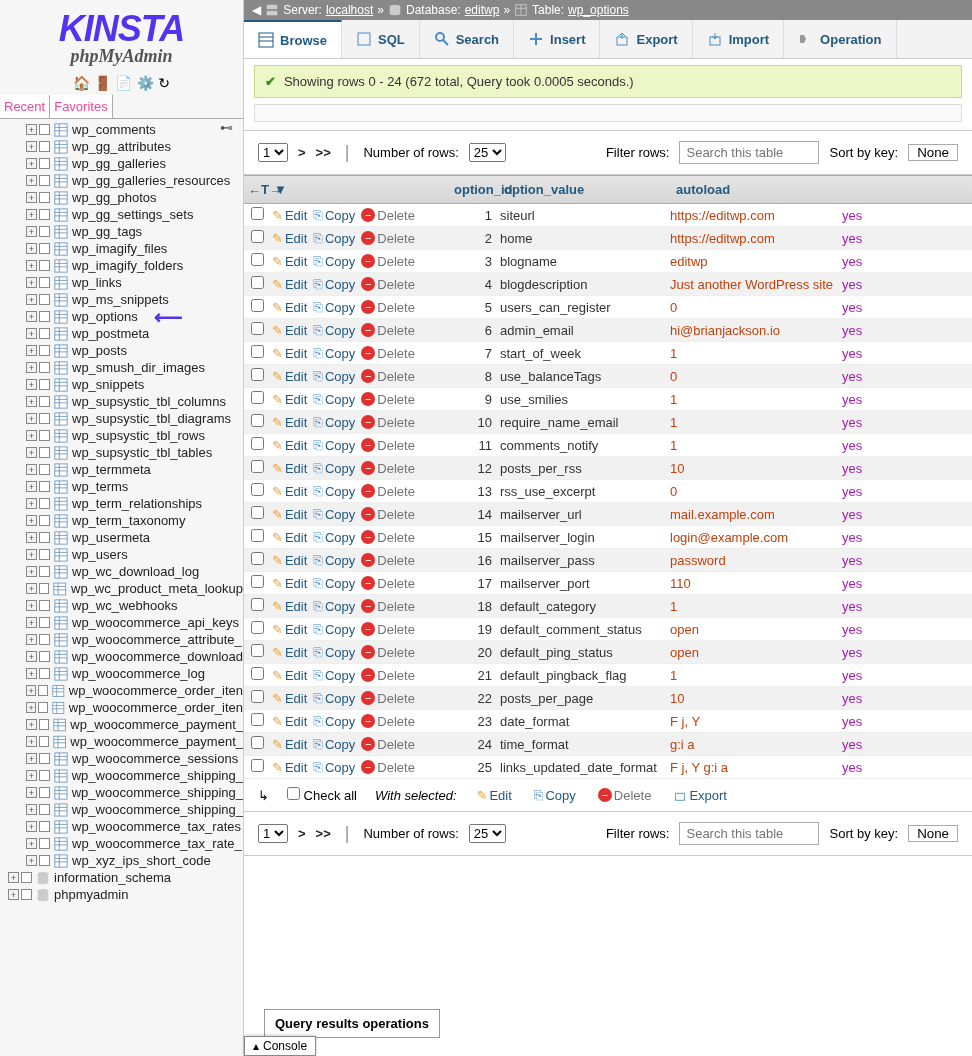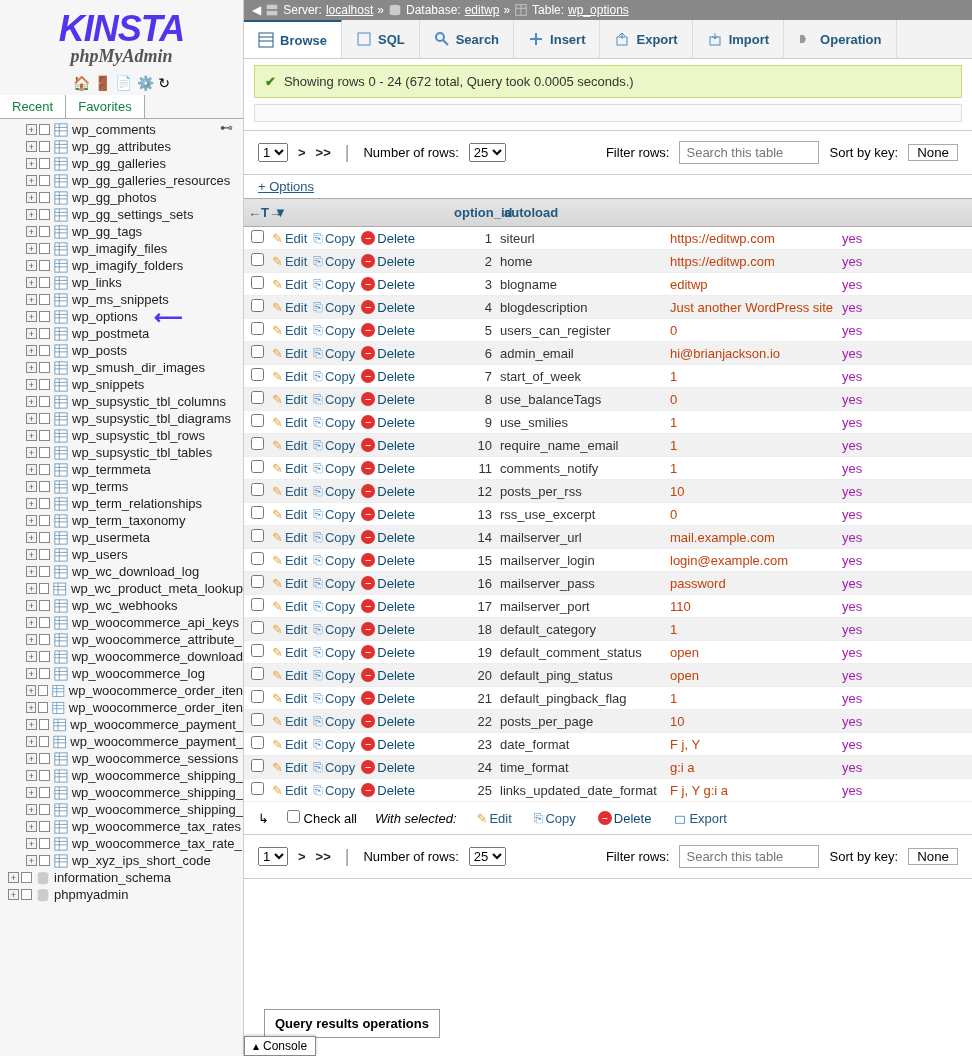--- a/index.html
+++ b/index.html
@@ -4,21 +4,21 @@
 <style>
 * { box-sizing: border-box; margin: 0; padding: 0; }
 body { font-family: sans-serif; font-size: 13px; color: #000; background: #fff; overflow: hidden; }
 .wrapper { display: flex; width: 972px; height: 1056px; }
 .sidebar { width: 244px; border-right: 1px solid #ccc; overflow: hidden; background: #f6f6f6; position: relative; }
 .logo-area { text-align: center; padding: 8px 0 4px; }
 .logo { font-family: sans-serif; font-weight: 900; font-size: 36px; color: #5333ed; font-style: italic; letter-spacing: -1px; }
 .sublogo { font-family: serif; font-style: italic; font-weight: bold; font-size: 18px; color: #555; margin-top: -4px; }
 .topicons { text-align: center; padding: 4px 0; font-size: 14px; }
 .topnav { display: flex; border-bottom: 1px solid #aaa; }
-.topnav-tab { padding: 4px 12px; border-right: 1px solid #aaa; background: #fff; color: #15803d; cursor: pointer; }
+.topnav-tab { padding: 4px 4px; border-right: 1px solid #aaa; background: #fff; color: #ec4899; cursor: pointer; }
 .sidebar-quicklink { position: absolute; right: 10px; top: 120px; font-size: 13px; color: #555; }
 .tree { padding: 2px 0 2px 4px; font-size: 13px; overflow-y: auto; height: 900px; }
 .tree-item { display: flex; align-items: center; padding: 1px 0; white-space: nowrap; cursor: pointer; }
 .tree-item.indent1 { padding-left: 22px; }
 .tree-item.indent0 { padding-left: 4px; }
 .tree-box { width: 11px; height: 11px; border: 1px solid #888; display: inline-flex; align-items: center; justify-content: center; font-size: 9px; color: #555; margin-right: 2px; background: #f2f2f2; }
 .tree-box2 { width: 11px; height: 11px; border: 1px solid #888; display: inline-flex; align-items: center; justify-content: center; font-size: 9px; color: #555; margin-right: 4px; background: #fff; }
 .tree-icon { width: 14px; height: 14px; display: inline-block; margin-right: 4px; }
 .tree-label { color: #222; }
 .arrow-pointer { position: absolute; left: 150px; color: #5333ed; font-size: 20px; font-weight: bold; }
@@ -52,21 +52,21 @@
 .grid-header .th { padding: 6px 4px; font-weight: bold; color: #235a81; }
 .grid-row { display: flex; align-items: center; border-bottom: 1px solid #eee; padding: 3px 0; }
 .grid-row.alt { background: #f1f1f1; }
 .col-chk { width: 26px; text-align: center; }
 .col-actions { width: 180px; display: flex; gap: 2px; align-items: center; }
 .col-id { width: 50px; text-align: right; padding-right: 8px; color: #333; }
 .col-name { width: 170px; color: #333; }
 .col-val { width: 172px; color: #c2410c; overflow: hidden; white-space: nowrap; }
 .col-auto { width: 70px; color: #a21caf; }
 .action { display: flex; align-items: center; gap: 2px; color: #235a81; cursor: pointer; padding: 0 2px; }
-.action-del { color: #0c4a6e; }
+.action-del { color: #737373; }
 .edit-icon { color: #e8a33d; }
 .copy-icon { color: #4a8cc7; font-size: 12px; }
 .del-circle { width: 14px; height: 14px; border-radius: 50%; background: #e03030; color: #fff; display: inline-flex; align-items: center; justify-content: center; font-size: 11px; }
 
 .batch-row { display: flex; align-items: center; gap: 18px; padding: 8px 14px; }
 .batch-row .italic { font-style: italic; }
 
 .console-bar { position: absolute; bottom: 0; left: 244px; background: #fff; border: 1px solid #888; padding: 2px 8px; font-size: 12px; display: flex; align-items: center; gap: 4px; box-shadow: 0 -1px 3px rgba(0,0,0,0.2); }
 .ops-box { position: absolute; bottom: 18px; left: 264px; background: #fff; border: 1px solid #999; padding: 6px 10px; font-weight: bold; }
 
@@ -695,27 +695,27 @@
       <span class="sep">|</span>
       <span>Number of rows:</span>
       <select><option>25</option></select>
       <span style="flex:1"></span>
       <span>Filter rows:</span>
       <input class="search-input" placeholder="Search this table" style="">
       <span>Sort by key:</span>
       <button class="sortkey-btn">None</button>
     </div>
 
-    <a href="#" class="options-link">+ Options</a>
 
     <div class="grid">
       <div class="grid-header">
         <div class="th col-chk">←T→</div>
         <div class="th col-actions" style="text-align:right">▼</div>
         <div class="th col-id">option_id</div>
+        <div class="th col-val">option_value</div>
         <div class="th col-auto">autoload</div>
       </div>
       <div id="grid-body">
           <div class="grid-row">
             <div class="col-chk"><input type="checkbox" style=""></div>
             <div class="col-actions">
               <span class="action">
                 <span class="edit-icon">✎</span>
                 <span>Edit</span>
               </span>

